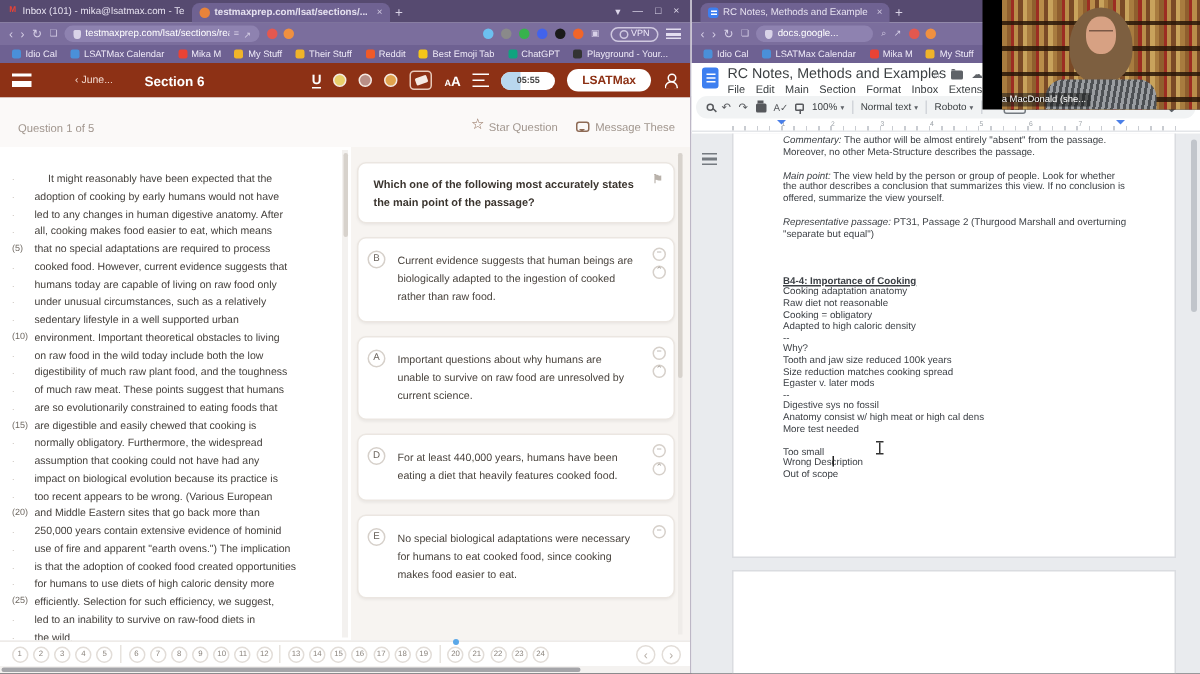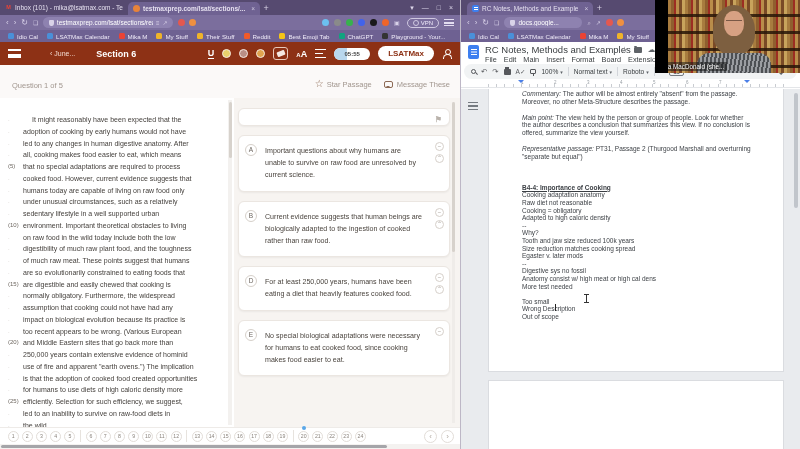--- a/index.html
+++ b/index.html
@@ -260,21 +260,21 @@
         <span class="reviewbtn">LSATMax</span>
         <span class="personicon"></span>
       </span>
     </header>
 
     <div class="subhead">
       <span class="qcounter">Question 1 of 5</span>
       <span class="subright">
         <span style="display:flex;align-items:center;gap:3px;">
           <span class="staricon">☆</span>
-          <span>Star Passage</span>
+          <span>Star Question</span>
         </span>
         <span style="display:flex;align-items:center;gap:4px;">
           <span class="msgicon"></span>
           <span>Message These</span>
         </span>
       </span>
     </div>
 
     <div class="content">
       <div class="passage" id="passage">
@@ -385,31 +385,32 @@
           <div class="pline">
             <span class="lnum">.</span>
             <span>the wild.</span>
           </div>
         </div>
       <div class="pscroll">
           <div class="thumb"></div>
         </div>
       <div class="answers" id="answers">
         <div class="card qcard">
+          <span>Which one of the following most accurately states the main point of the passage?</span>
           <span class="flagicon">⚑</span>
         </div>
-      <div class="card acard"><span class="letter">A</span><span>Important questions about why humans are unable to survive on raw food are unresolved by current science.</span><span class="aicons">
+      <div class="card acard"><span class="letter">B</span><span>Current evidence suggests that human beings are biologically adapted to the ingestion of cooked rather than raw food.</span><span class="aicons">
               <span>−</span>
               <span>⌃</span>
             </span></div>
-          <div class="card acard"><span class="letter">B</span><span>Current evidence suggests that human beings are biologically adapted to the ingestion of cooked rather than raw food.</span><span class="aicons">
+          <div class="card acard"><span class="letter">A</span><span>Important questions about why humans are unable to survive on raw food are unresolved by current science.</span><span class="aicons">
               <span>−</span>
               <span>⌃</span>
             </span></div>
-          <div class="card acard"><span class="letter">D</span><span>For at least 250,000 years, humans have been eating a diet that heavily features cooked food.</span><span class="aicons">
+          <div class="card acard"><span class="letter">D</span><span>For at least 440,000 years, humans have been eating a diet that heavily features cooked food.</span><span class="aicons">
               <span>−</span>
               <span>⌃</span>
             </span></div>
           <div class="card acard"><span class="letter">E</span><span>No special biological adaptations were necessary for humans to eat cooked food, since cooking makes food easier to eat.</span><span class="aicons">
               <span>−</span>
             </span></div>
         </div>
       <div class="ascroll">
           <div class="thumb"></div>
         </div>
@@ -559,23 +560,23 @@
       <span class="dtitle">RC Notes, Methods and Examples</span>
       <span class="dtitleicons">
         <span>☆</span>
         <span class="dfolder"></span>
         <span>☁</span>
       </span>
       <div class="dmenus" id="dmenus">
           <span>File</span>
           <span>Edit</span>
           <span>Main</span>
-          <span>Insert</span>
+          <span>Section</span>
           <span>Format</span>
-          <span>Board</span>
+          <span>Inbox</span>
           <span>Extensions</span>
           <span>Help</span>
         </div>
     </div>
 
     <div class="dtoolbar">
       <span class="magicon"></span>
       <span class="ticon">↶</span>
       <span class="ticon">↷</span>
       <span class="printicon"></span>

